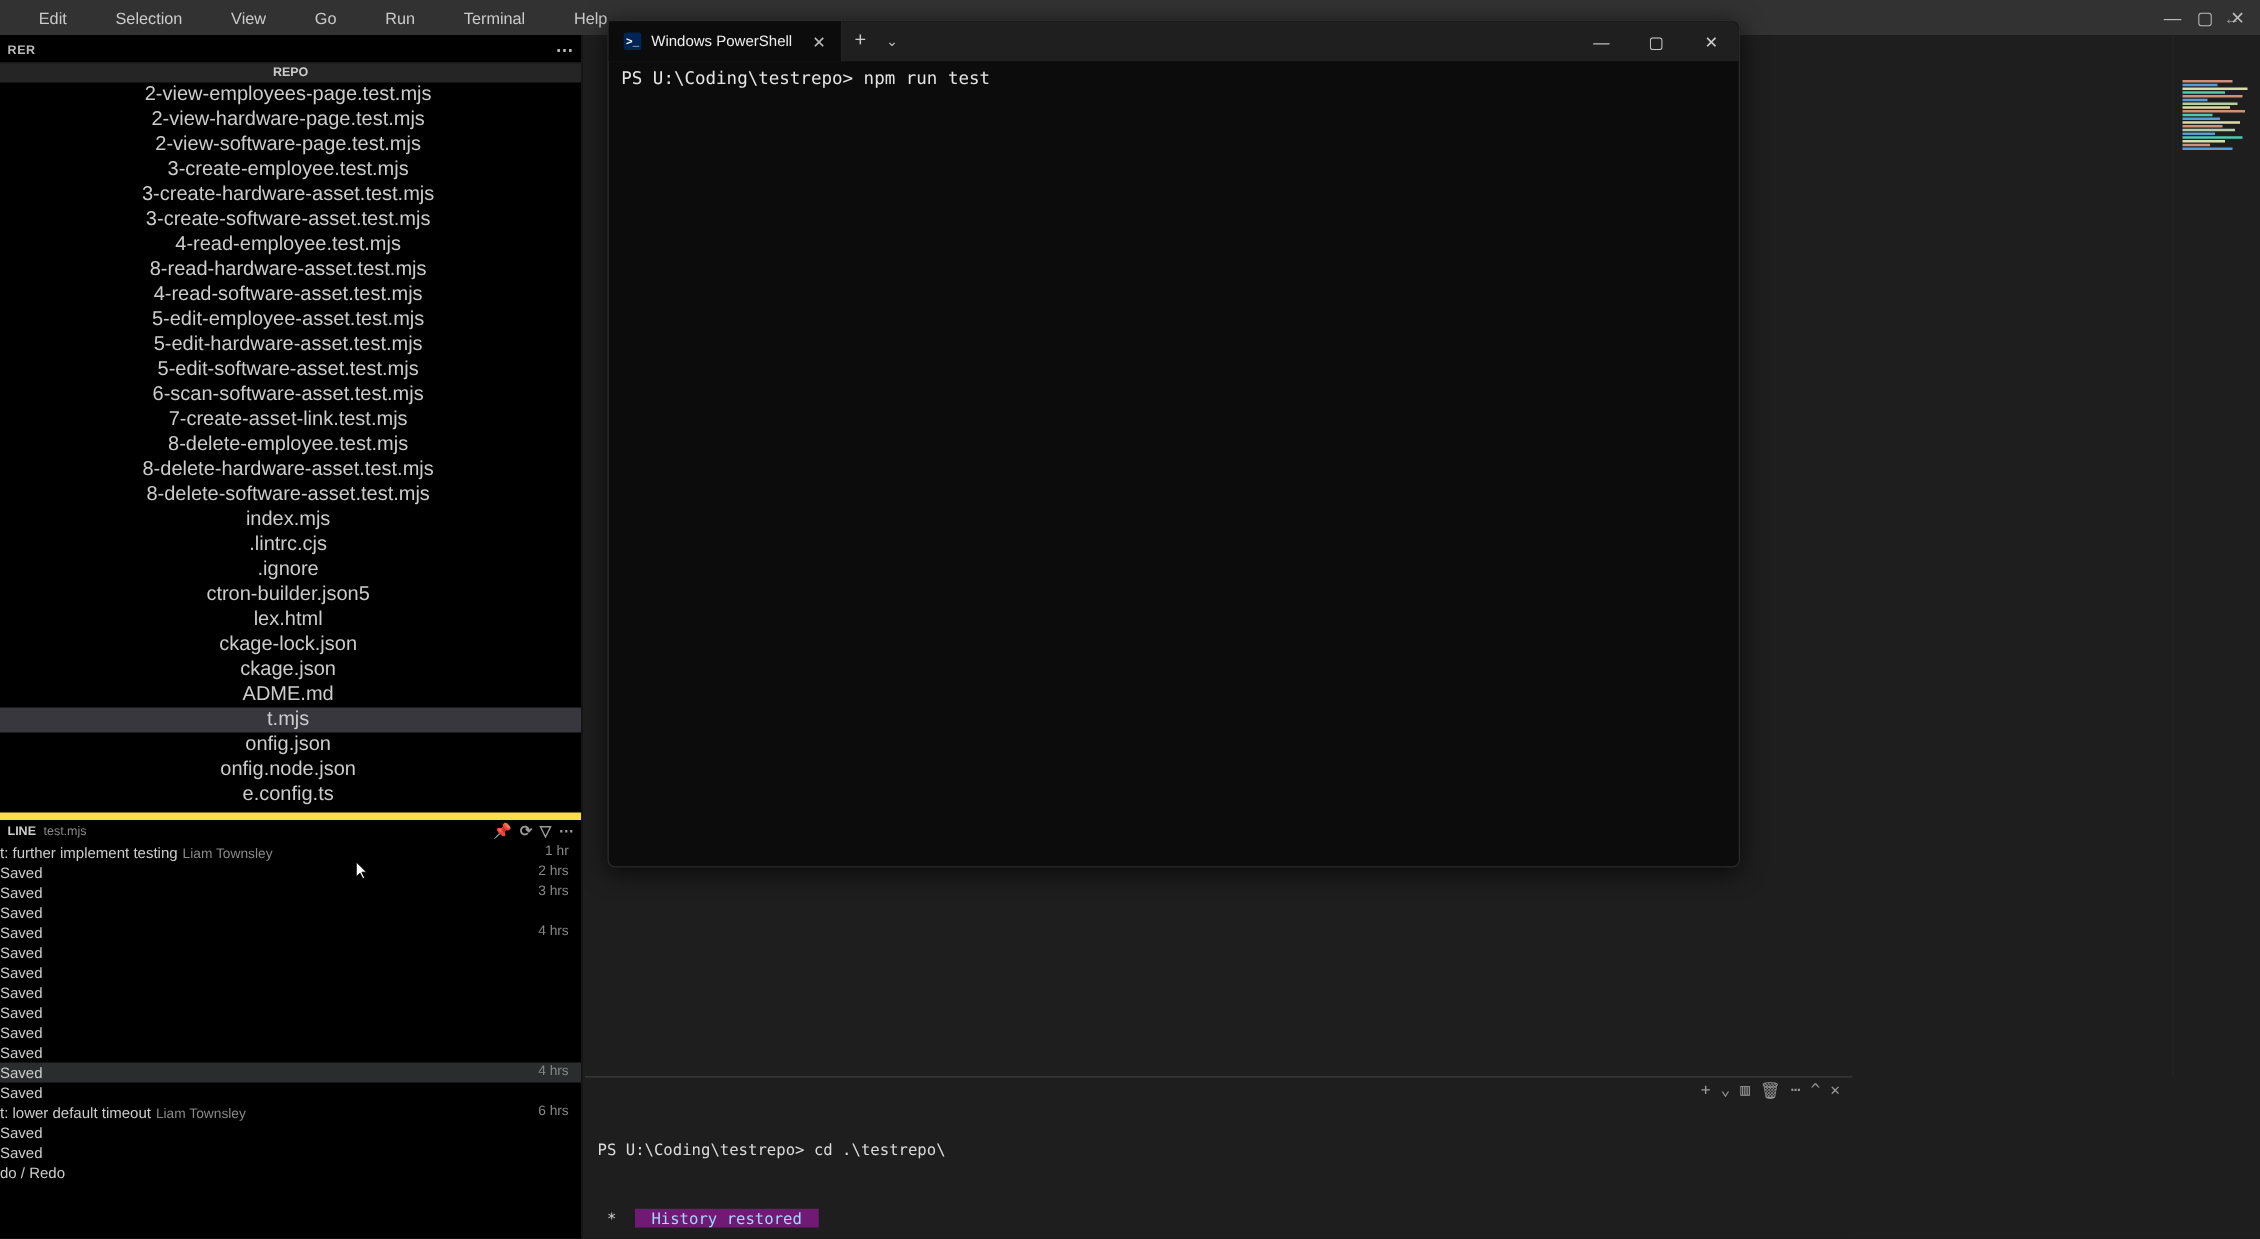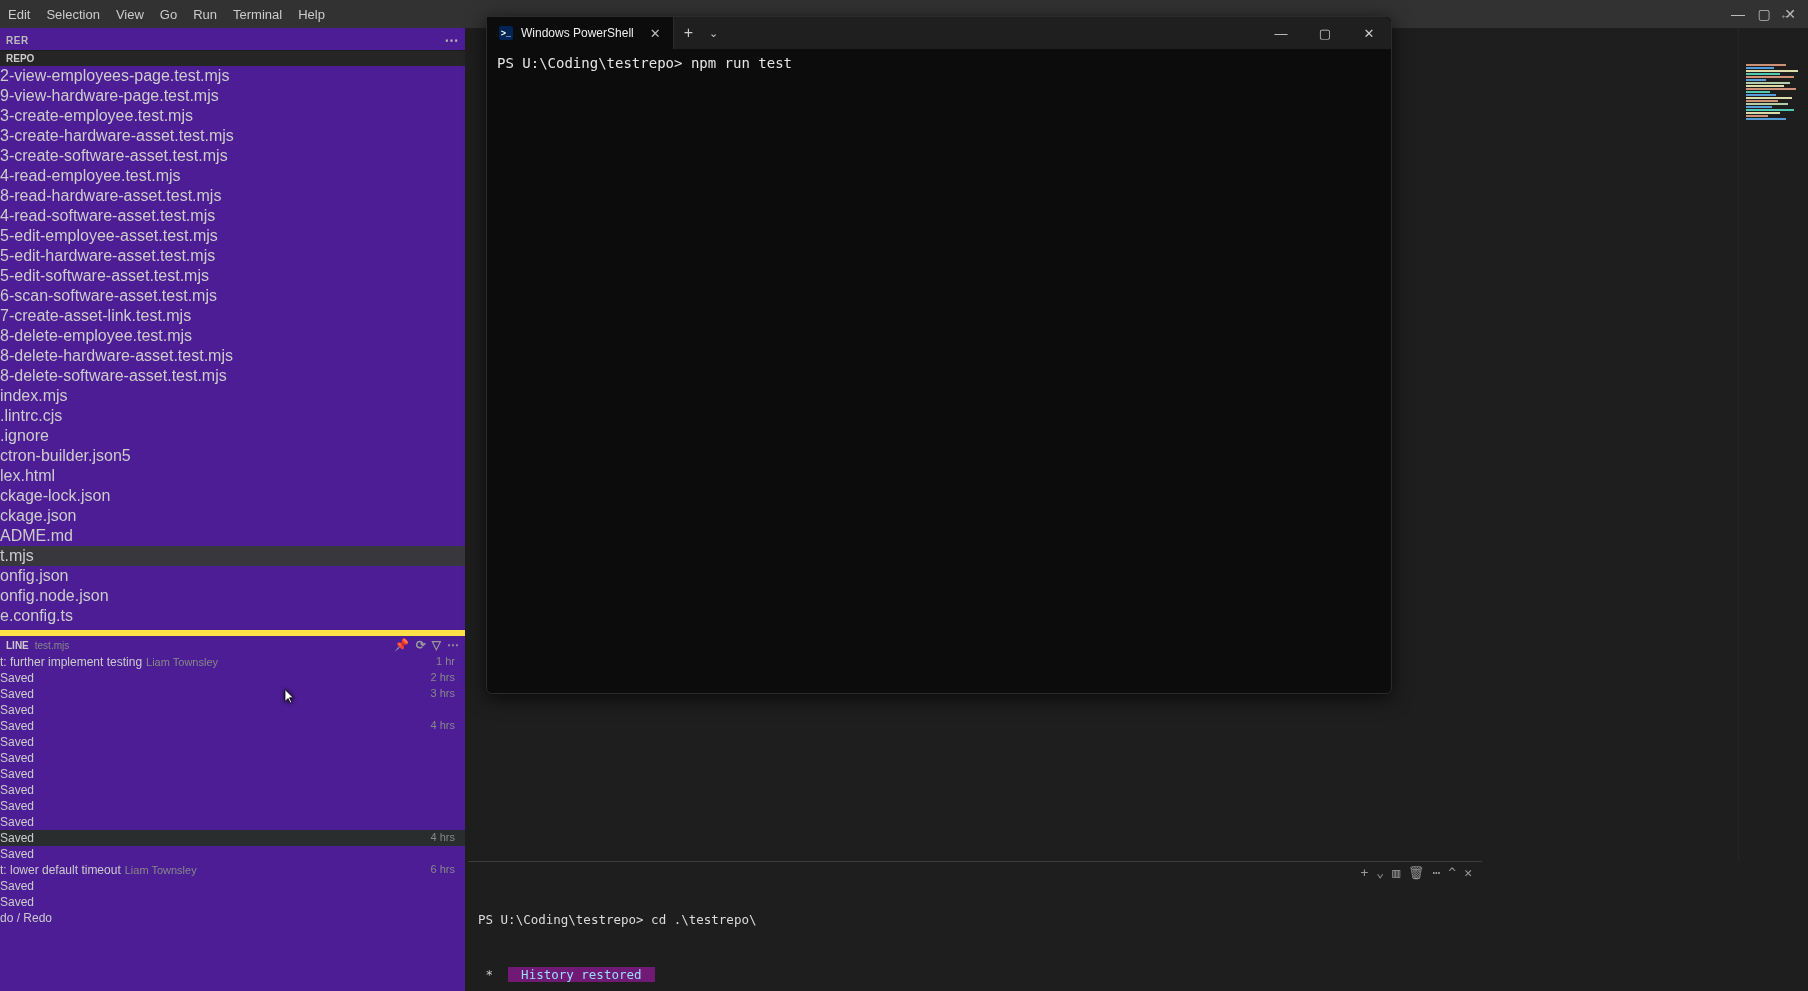--- a/index.html
+++ b/index.html
@@ -16,33 +16,34 @@
   
   .menubar {
     position: absolute;
     top: 0; left: 0; right: 0;
     height: 28px;
     background: #323233;
     display: flex;
     align-items: center;
     padding-left: 0;
   }
-  .menubar .item { padding: 4px 8px; color: #cccccc; cursor: pointer; }
+  .menubar .item { padding: 4px 8px; color: #cccccc; cursor: pointer; margin-left: 23px; }
   .menubar .arrow { margin-left: auto; margin-right: 8px; color:#999; padding:4px 8px; cursor:pointer; }
   .vscode-controls { position:absolute; top:4px; right:8px; display:flex; gap:6px; }
   .vscode-controls span { width:20px; height:20px; display:flex; align-items:center; justify-content:center; color:#bbb; cursor:pointer; font-size:14px; }
   
   .sidebar {
     position: absolute;
     top: 28px; left: 0;
     width: 466px;
     bottom: 0;
-    background: #4c1d95;
+    background: #000000;
     overflow: hidden;
     border-right: 1px solid #1e1e1e;
+    text-align: center;
   }
   .sidebar .header {
     font-size: 10px;
     font-weight: 600;
     letter-spacing: .5px;
     color: #bbbbbb;
     padding: 4px 6px 2px;
     display: flex;
     align-items: center;
     justify-content: space-between;
@@ -220,21 +221,22 @@
 </div>
 
 <div class="sidebar">
   <div class="header">
     <span>RER</span>
     <span class="more">⋯</span>
   </div>
   <div class="section-label">REPO</div>
   <div class="filelist" id="filelist">
       <div class="file-item">2-view-employees-page.test.mjs</div>
-      <div class="file-item">9-view-hardware-page.test.mjs</div>
+      <div class="file-item">2-view-hardware-page.test.mjs</div>
+      <div class="file-item">2-view-software-page.test.mjs</div>
       <div class="file-item">3-create-employee.test.mjs</div>
       <div class="file-item">3-create-hardware-asset.test.mjs</div>
       <div class="file-item">3-create-software-asset.test.mjs</div>
       <div class="file-item">4-read-employee.test.mjs</div>
       <div class="file-item">8-read-hardware-asset.test.mjs</div>
       <div class="file-item">4-read-software-asset.test.mjs</div>
       <div class="file-item">5-edit-employee-asset.test.mjs</div>
       <div class="file-item">5-edit-hardware-asset.test.mjs</div>
       <div class="file-item">5-edit-software-asset.test.mjs</div>
       <div class="file-item">6-scan-software-asset.test.mjs</div>

